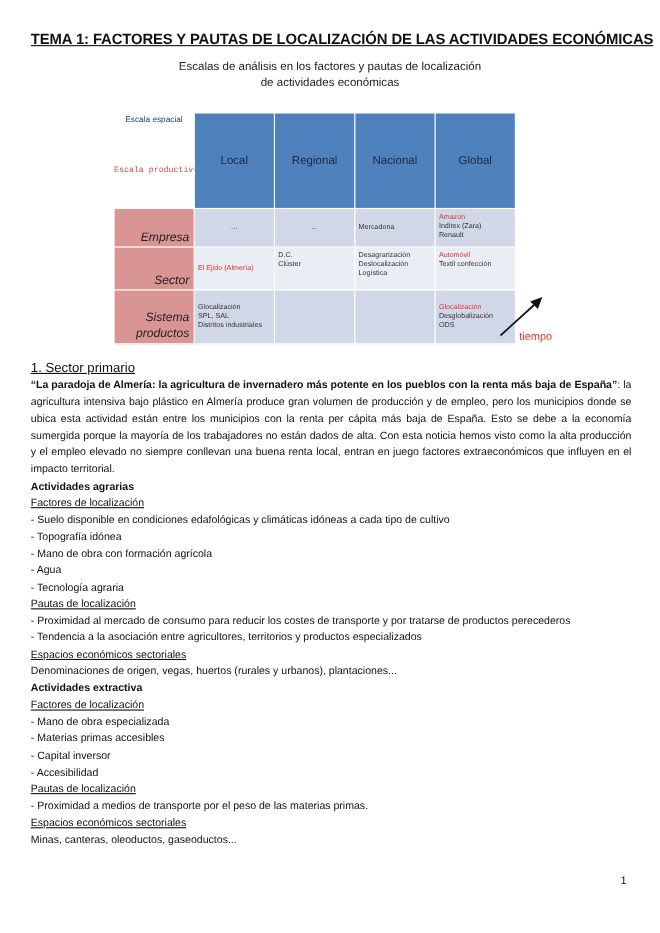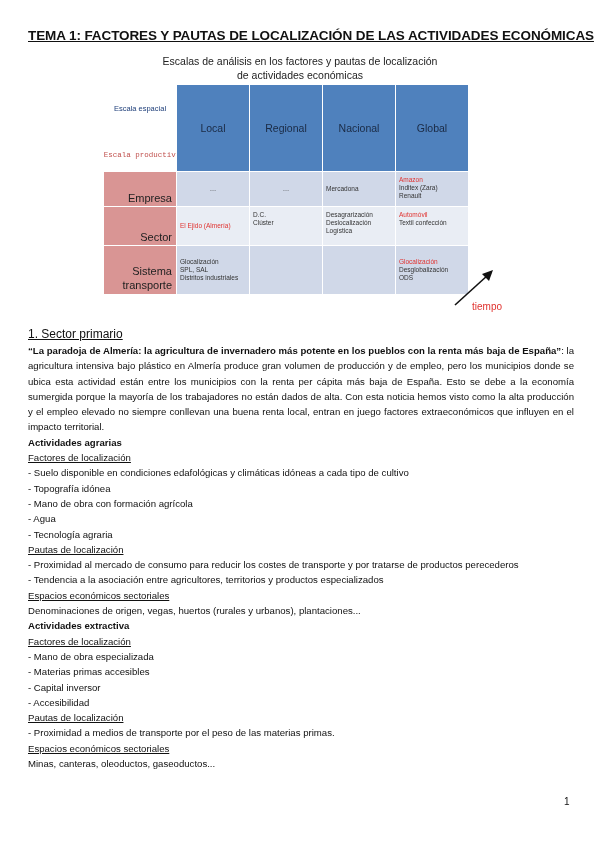--- a/index.html
+++ b/index.html
@@ -5,27 +5,27 @@
   html, body { margin: 0; padding: 0; background: #ffffff; }
   body { width: 600px; height: 848px; position: relative; overflow: hidden;
          font-family: "Liberation Sans", sans-serif; color: #111; }
   .page-title { position: absolute; left: 28px; top: 28px; font-size: 13.5px; font-weight: bold;
                 text-decoration: underline; letter-spacing: -0.1px; white-space: nowrap; }
   .fig-title { position: absolute; left: 0; width: 600px; top: 54px; text-align: center;
                font-size: 10.5px; line-height: 14px; color: #222; }
   .scale-label { position: absolute; font-size: 7.5px; text-align: center; }
   .scale-spatial { left: 112px; top: 104px; width: 56px; color: #1f3f7a; line-height: 10px; }
   .scale-productive { left: 102px; top: 151px; width: 80px; color: #c0504d; font-family: Liberation Mono, monospace; }
-  table.grid { position: absolute; left: 103px; top: 84px; border-collapse: collapse; }
+  table.grid { position: absolute; left: 103px; top: 102px; border-collapse: collapse; }
   table.grid td { border: 1px solid #ffffff; padding: 0; vertical-align: top; }
   .hdr { background: #4f81bd; color: #1a2a44; font-size: 10.5px; text-align: center;
          vertical-align: middle !important; height: 86px; width: 72px; }
   .corner { background: transparent; border: none !important; width: 72px; }
   .rowlabel { background: #d99594; color: #222; font-size: 11px; text-align: right;
-              vertical-align: bottom !important; padding: 0 4px 2px 0 !important; width: 68px; }
+              vertical-align: bottom !important; padding: 0 4px 2px 0 !important; width: 68px; font-style: italic; }
   .cell { font-size: 6.5px; line-height: 8px; padding: 4px 3px !important; color: #333; }
   .r1 .cell { background: #d0d8e8; height: 26px; }
   .r2 .cell { background: #e9edf4; height: 30px; }
   .r3 .cell { background: #d0d8e8; height: 40px; }
   .r1 .rowlabel { height: 30px; }
   .red { color: #e0322f; }
   .center { text-align: center; vertical-align: middle !important; }
   .arrow { position: absolute; left: 452px; top: 268px; }
   .tiempo { position: absolute; left: 472px; top: 301px; font-size: 10px; color: #e0322f; }
   .body-text { position: absolute; left: 28px; top: 326px; width: 546px; font-size: 9.6px; line-height: 15.3px; }
@@ -82,21 +82,21 @@
       <div>Logística</div>
     </td>
     <td class="cell">
       <div class="red">Automóvil</div>
       <div>Textil confección</div>
     </td>
   </tr>
   <tr class="r3">
     <td class="rowlabel" style="line-height:14px">
       <div>Sistema</div>
-      <div>transporte</div>
+      <div>productos</div>
     </td>
     <td class="cell" style="vertical-align:middle">
       <div>Glocalización</div>
       <div>SPL, SAL</div>
       <div>Distritos industriales</div>
     </td>
     <td class="cell"></td>
     <td class="cell"></td>
     <td class="cell" style="vertical-align:middle">
       <div class="red">Glocalización</div>

